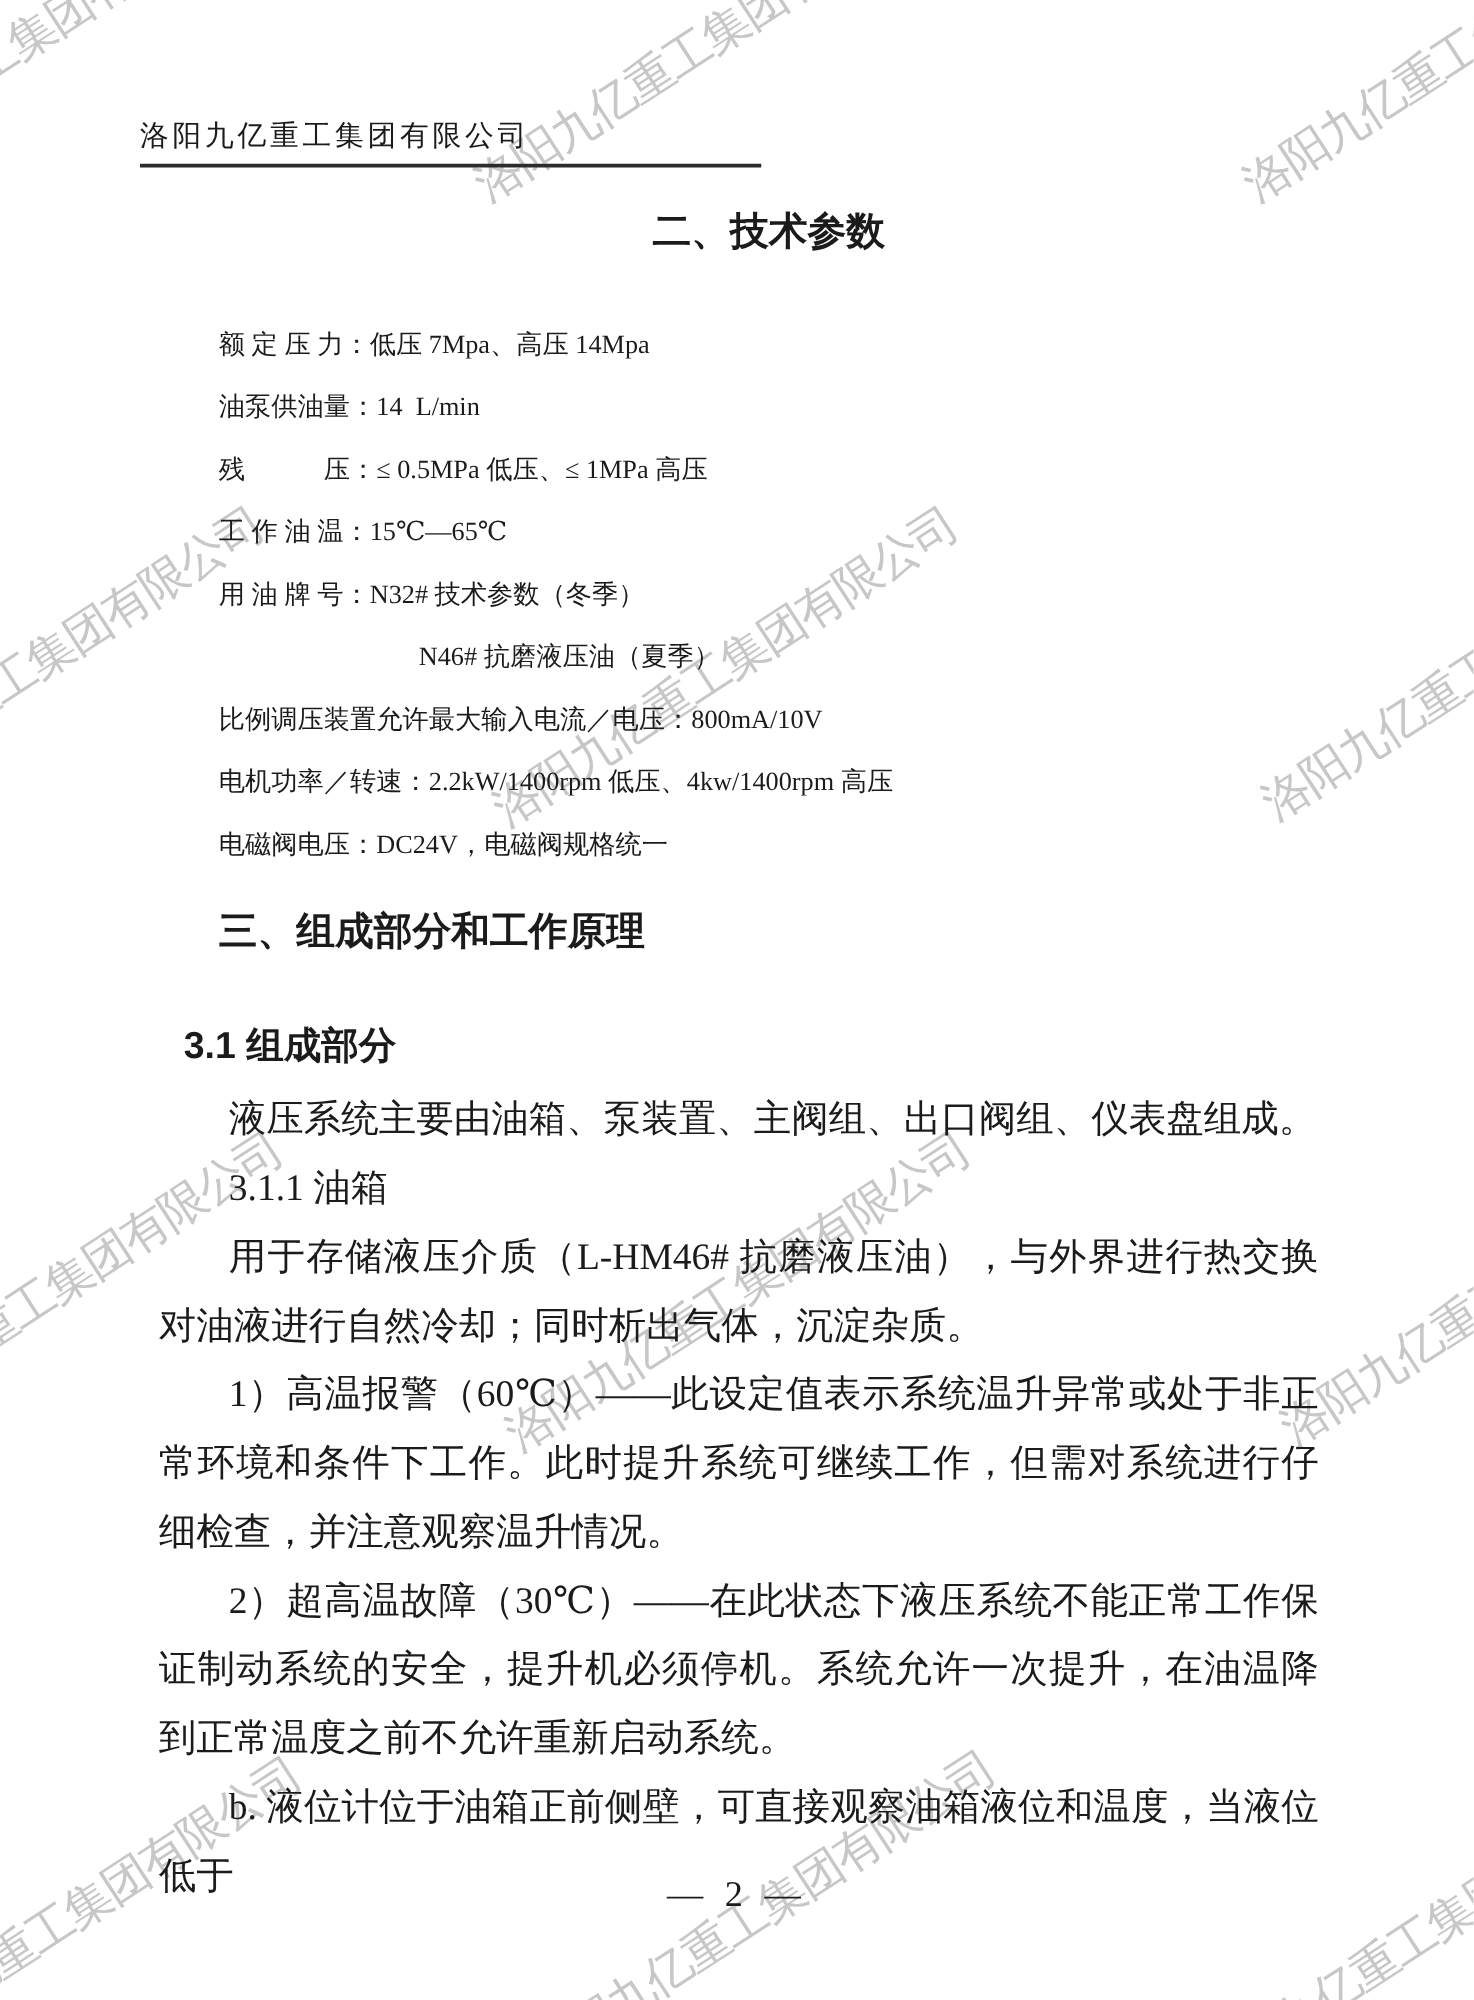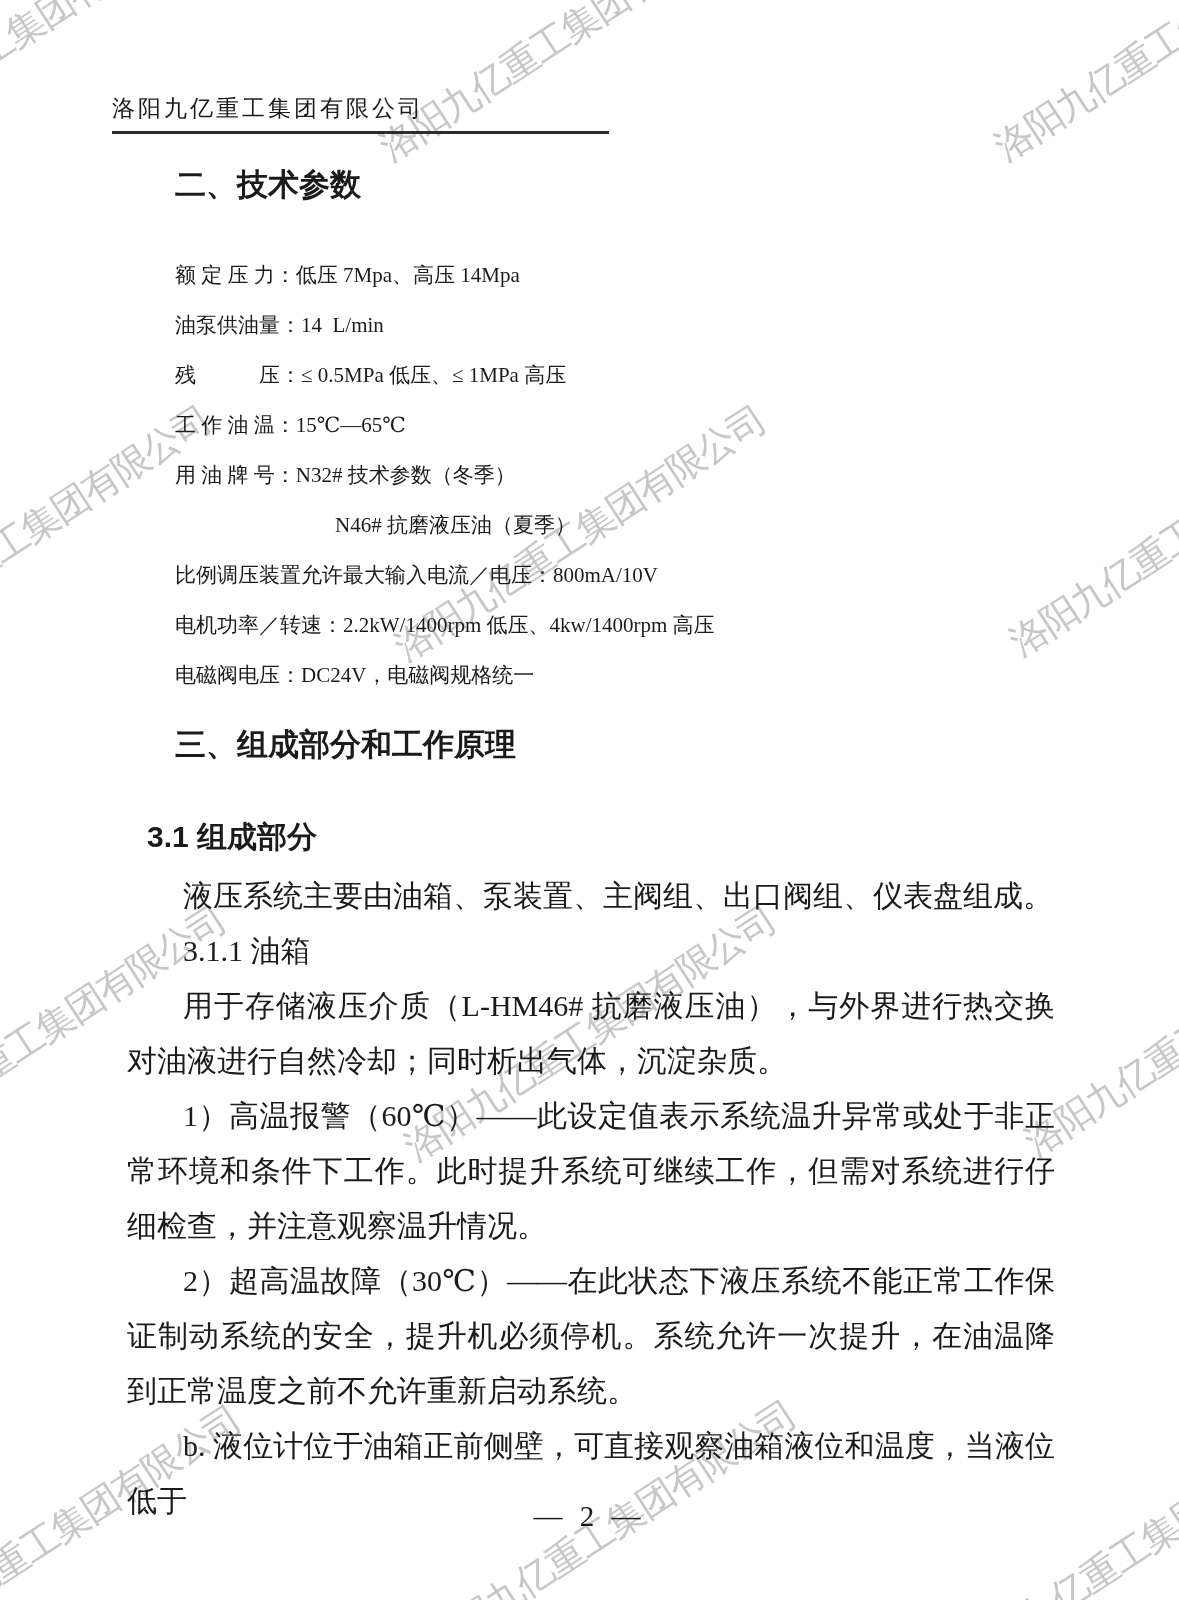--- a/index.html
+++ b/index.html
@@ -41,21 +41,21 @@
   .company {
     font-size: 23px;
     letter-spacing: 3px;
   }
   .sec-title {
     font-family: "Liberation Sans", "DejaVu Sans", sans-serif;
     font-weight: 700;
     font-size: 31px;
     line-height: 34px;
   }
-  .sec2-title { margin: 34px 0 0 48px; }
+  .sec2-title { margin: 34px 0 0 48px; text-align: center; }
   .params { margin-top: 48px; font-size: 21px; }
   .param {
     padding-left: 48px;
     line-height: 50px;
     white-space: pre-wrap;
   }
   .param.n46 { padding-left: 208px; }
   .sec3-title { margin: 28px 0 0 48px; }
   .sub-title {
     font-family: "Liberation Sans", "DejaVu Sans", sans-serif;

